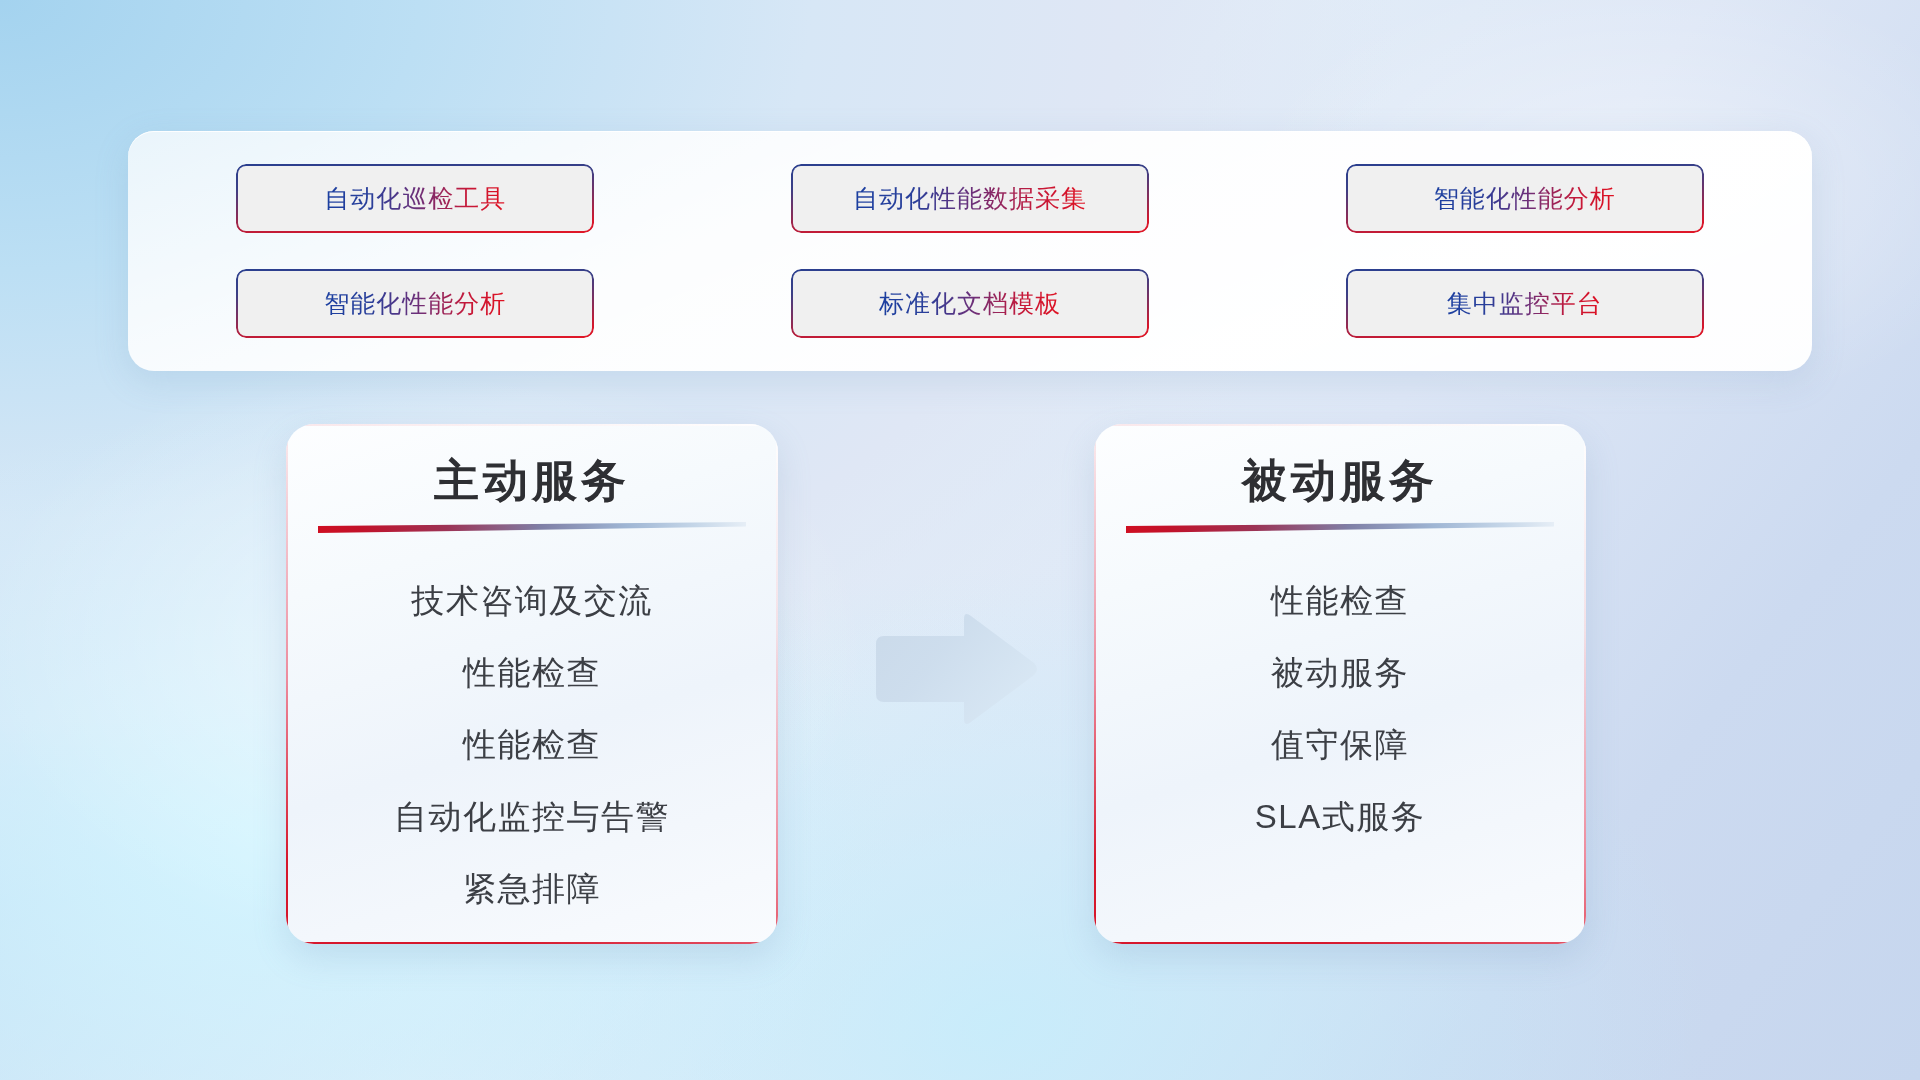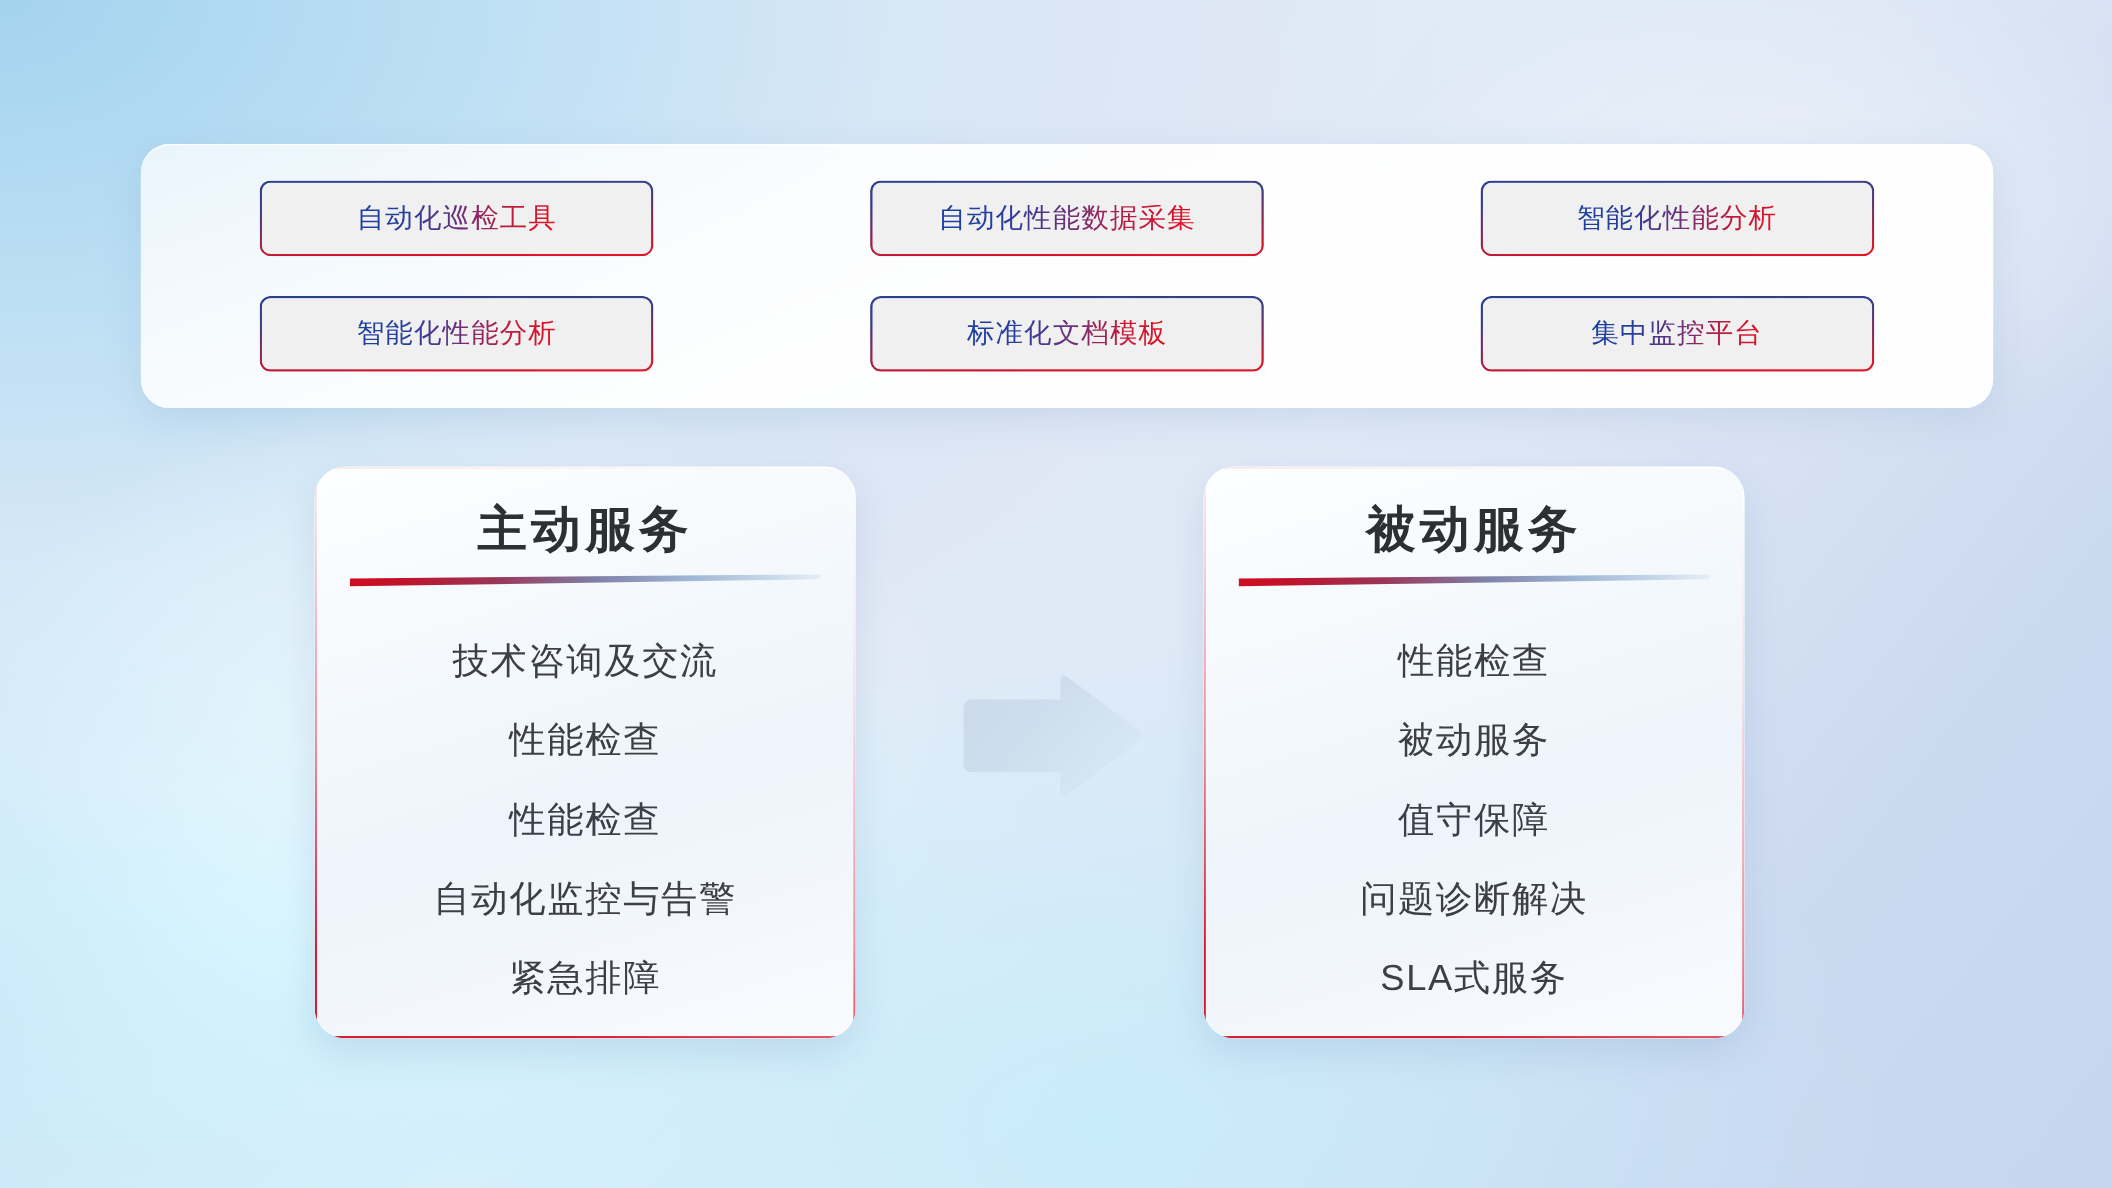--- a/index.html
+++ b/index.html
@@ -254,17 +254,16 @@
             <stop offset="100%" stop-color="#e6eef6"></stop>
           </linearGradient>
         </defs>
         <path d="M0 4 L428 0 L428 4.6 L0 11 Z" fill="url(#dvR)"></path>
       </svg>
     </div>
     <div class="card-items">
       <div class="card-item">性能检查</div>
       <div class="card-item">被动服务</div>
       <div class="card-item">值守保障</div>
-      <div class="card-item">问题诊断解决</div>
       <div class="card-item">SLA式服务</div>
     </div>
   </div>
 </div>
 
 </body></html>

